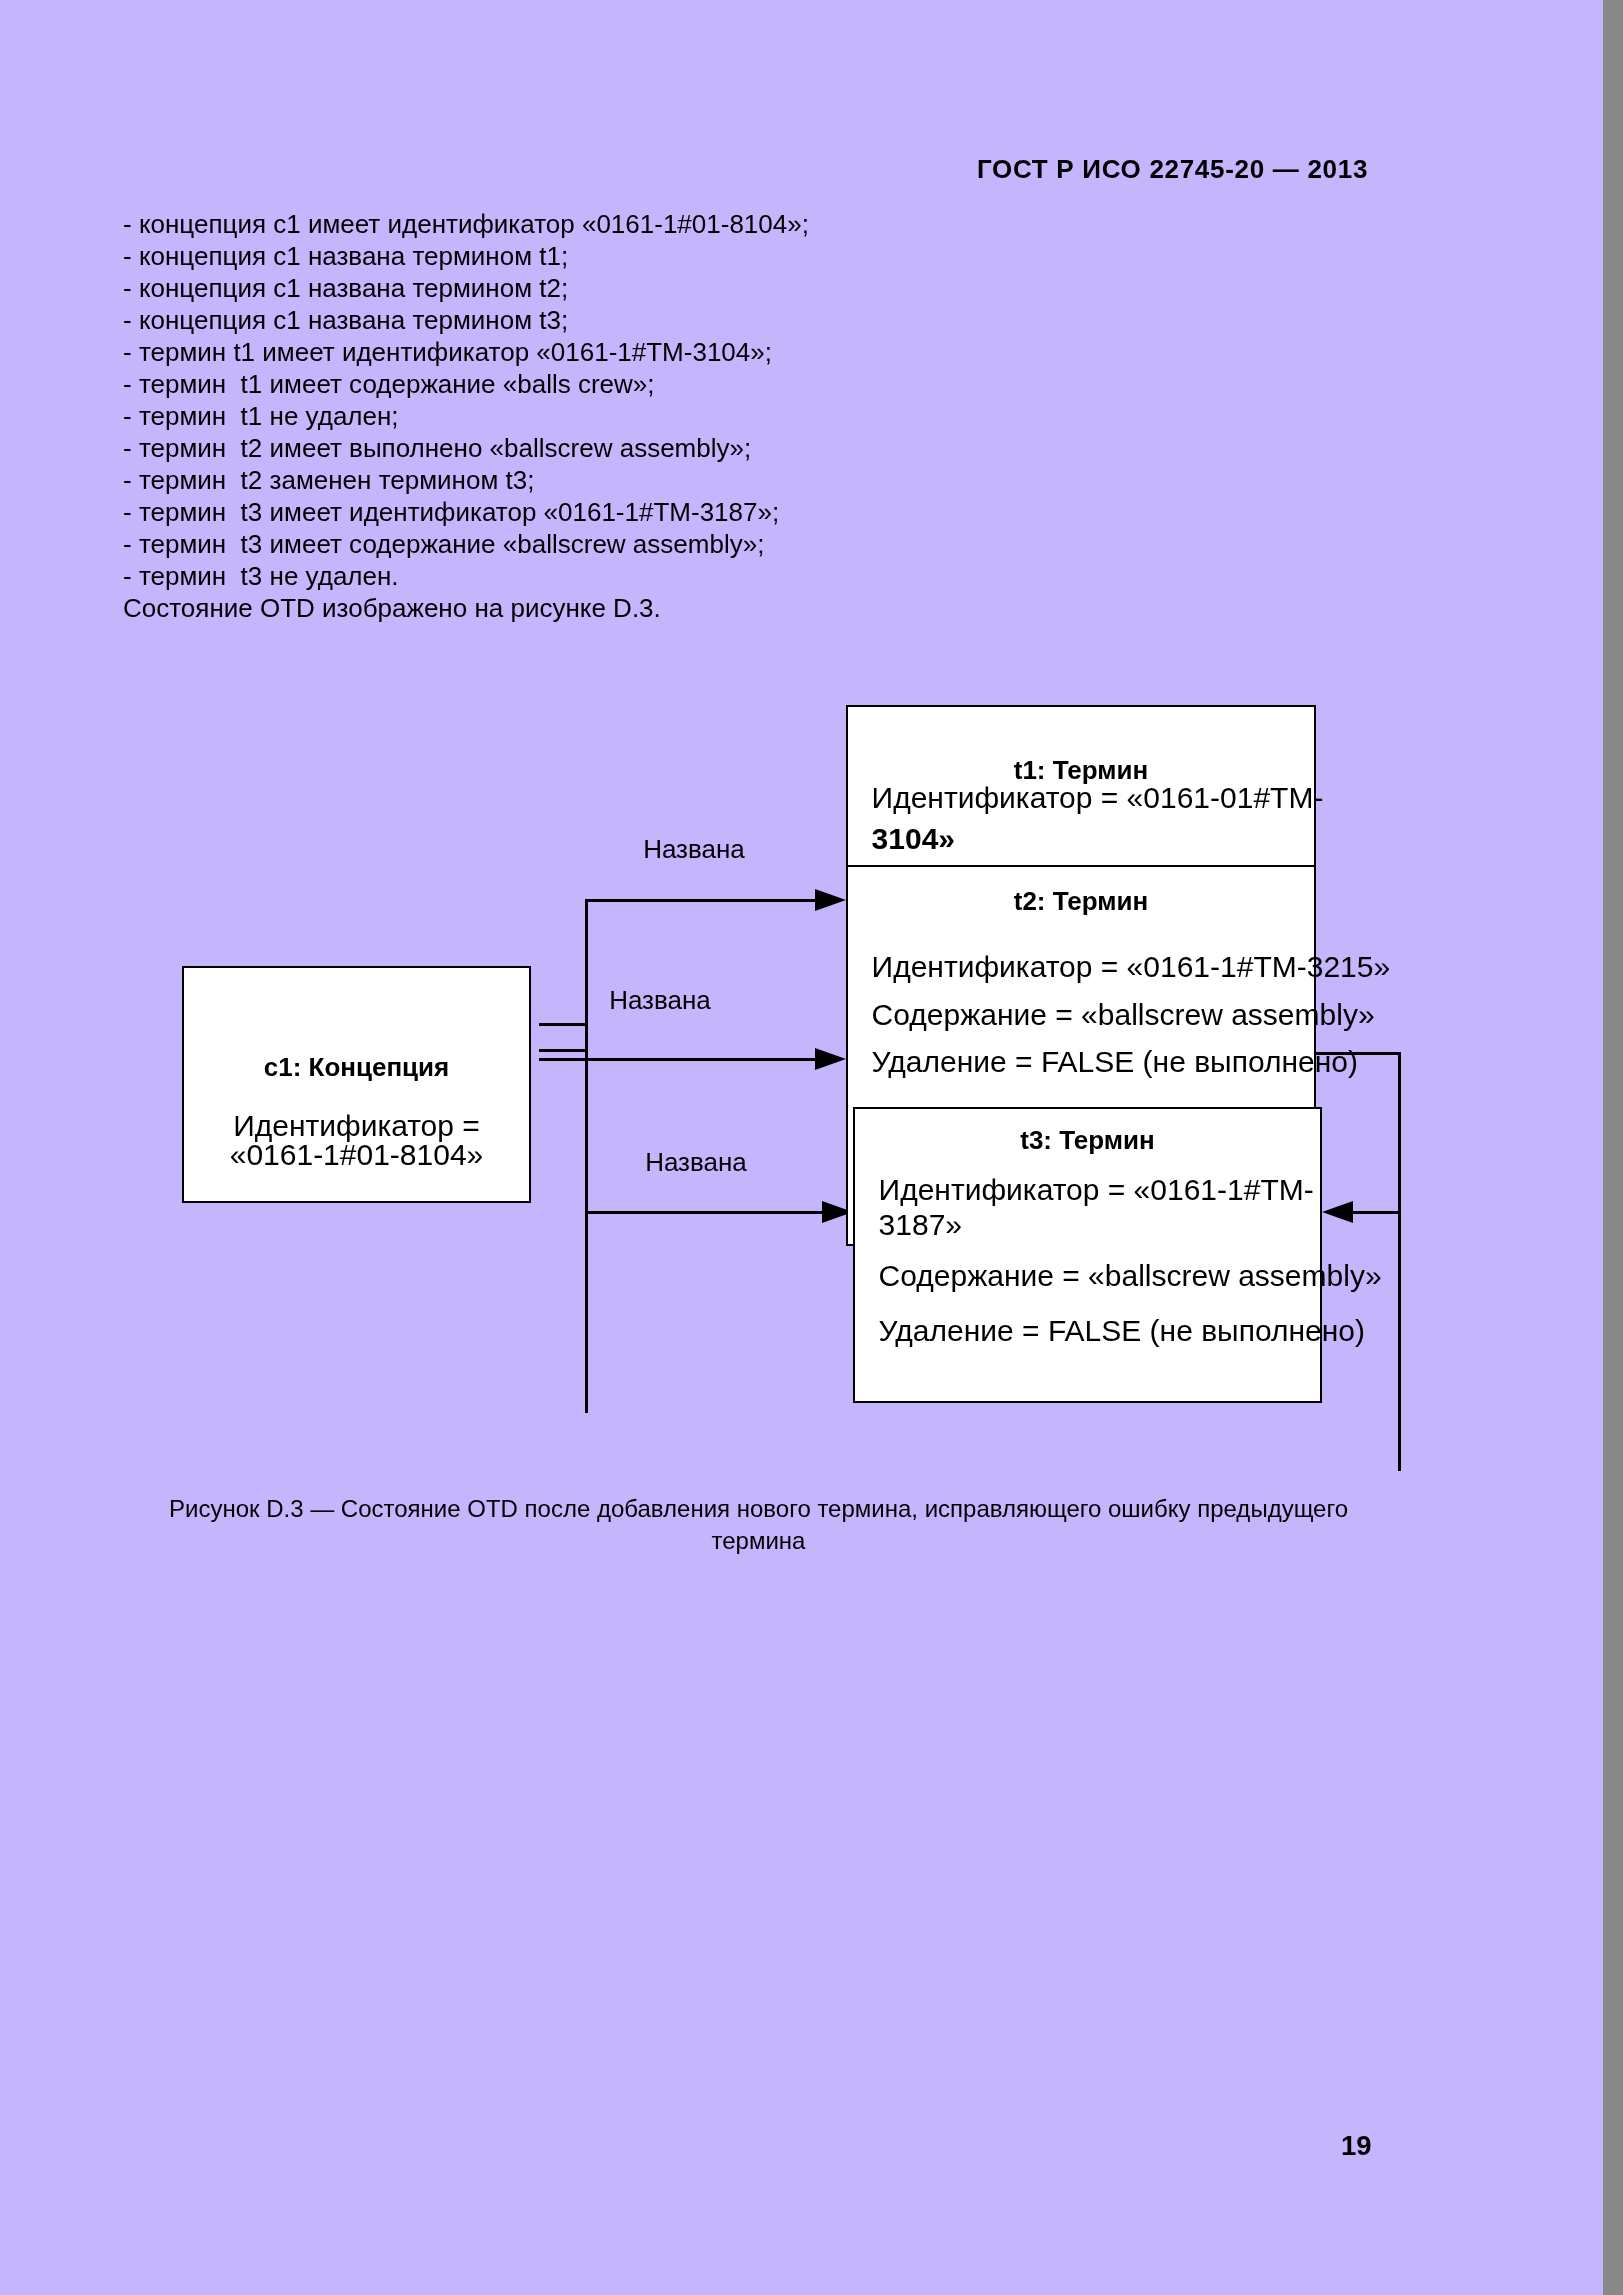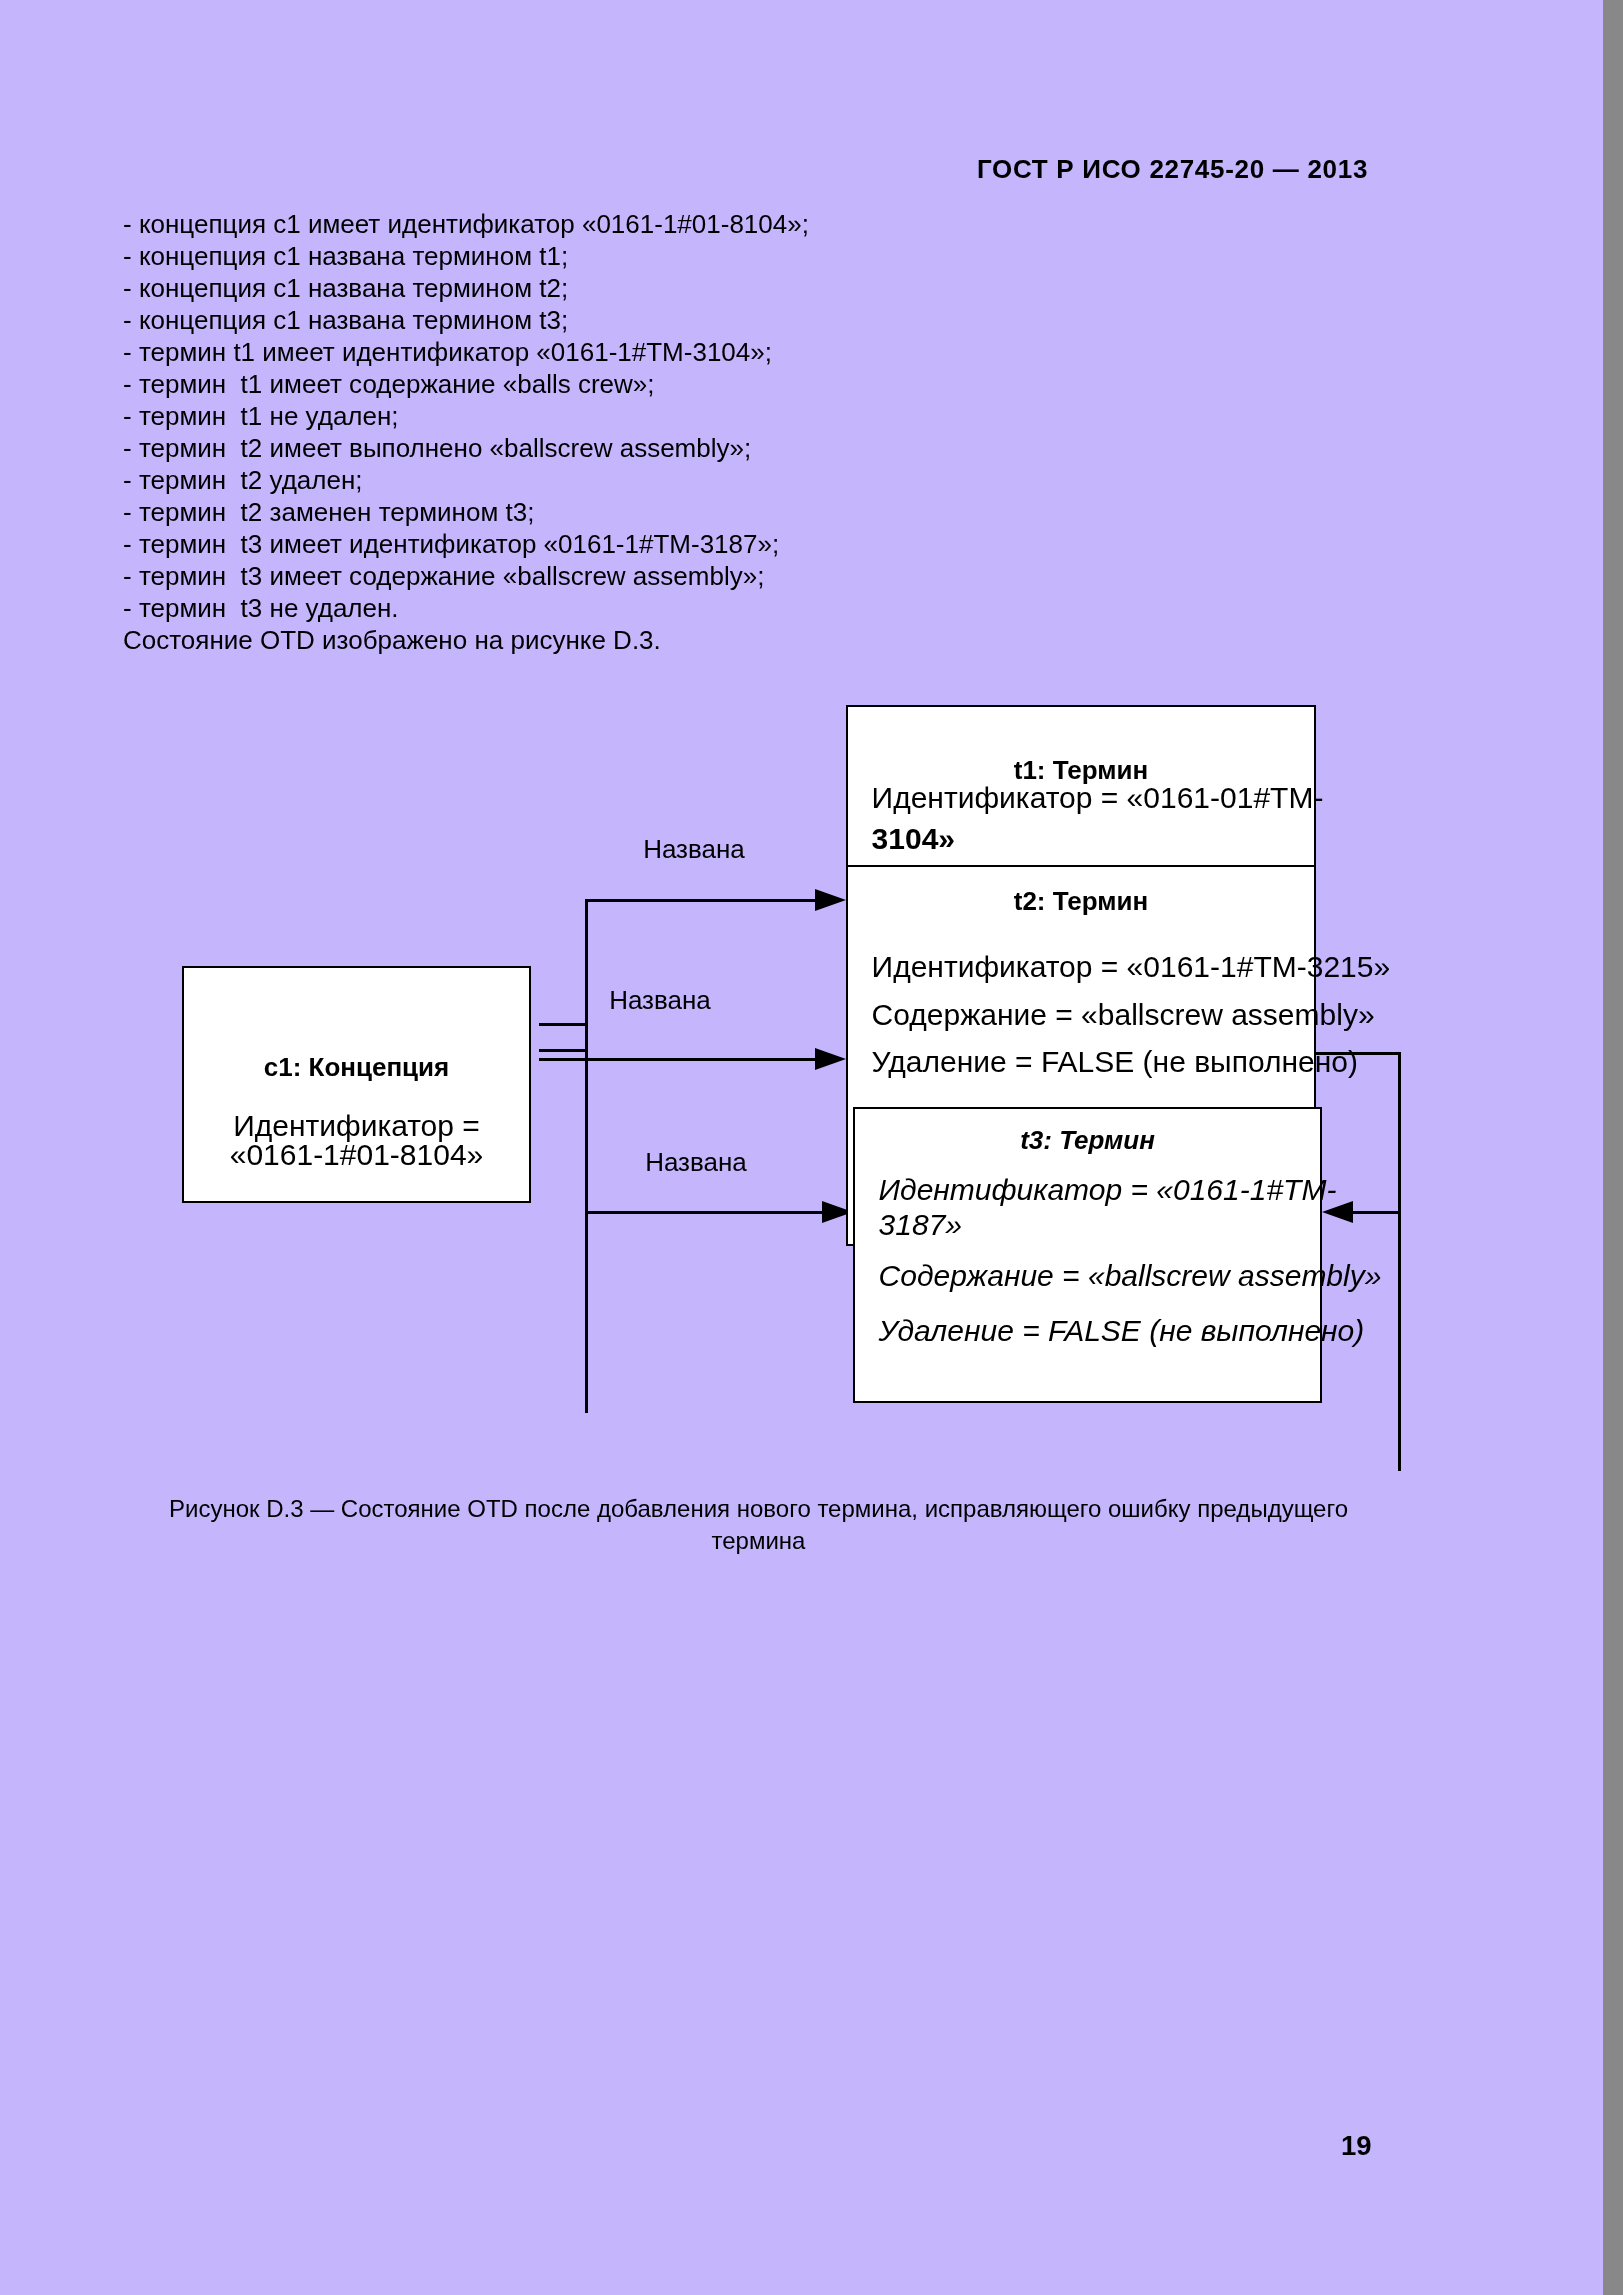--- a/index.html
+++ b/index.html
@@ -38,21 +38,20 @@
 
   <div class="intro">
     <div class="line">- концепция c1 имеет идентификатор «0161-1#01-8104»;</div>
     <div class="line">- концепция c1 названа термином t1;</div>
     <div class="line">- концепция c1 названа термином t2;</div>
     <div class="line">- концепция c1 названа термином t3;</div>
     <div class="line">- термин t1 имеет идентификатор «0161-1#TM-3104»;</div>
     <div class="line">- термин  t1 имеет содержание «balls crew»;</div>
     <div class="line">- термин  t1 не удален;</div>
     <div class="line">- термин  t2 имеет выполнено «ballscrew assembly»;</div>
-    <div class="line">- термин  t2 удален;</div>
     <div class="line">- термин  t2 заменен термином t3;</div>
     <div class="line">- термин  t3 имеет идентификатор «0161-1#TM-3187»;</div>
     <div class="line">- термин  t3 имеет содержание «ballscrew assembly»;</div>
     <div class="line">- термин  t3 не удален.</div>
     <div class="line">Состояние OTD изображено на рисунке D.3.</div>
   </div>
 
   <div class="diagram">
 
     <div class="box centered" style="left:166px;top:966px;width:349px;height:237px;margin-left:16px;">
@@ -67,21 +66,21 @@
       <div class="bl" style="top:116px;font-weight:bold;">3104»</div>
     </div>
 
     <div class="box" style="left:846px;top:865px;width:470px;height:381px;z-index:2;">
       <div class="box-title" style="top:19px;">t2: Термин</div>
       <div class="bl" style="top:84px;">Идентификатор = «0161-1#TM-3215»</div>
       <div class="bl" style="top:132px;">Содержание = «ballscrew assembly»</div>
       <div class="bl" style="top:179px;">Удаление = FALSE (не выполнено)</div>
     </div>
 
-    <div class="box" style="left:853px;top:1107px;width:469px;height:296px;z-index:3;font-style:italic;">
+    <div class="box" style="left:853px;top:1107px;width:469px;height:296px;z-index:3;">
       <div class="box-title" style="top:16.4px;">t3: Термин</div>
       <div class="bl" style="top:65px;">Идентификатор = «0161-1#TM-</div>
       <div class="bl" style="top:100px;">3187»</div>
       <div class="bl" style="top:151px;">Содержание = «ballscrew assembly»</div>
       <div class="bl" style="top:206px;">Удаление = FALSE (не выполнено)</div>
     </div>
 
     <div class="edge-label" style="left:694px;top:834px;">Названа</div>
     <div class="edge-label" style="left:660px;top:985px;">Названа</div>
     <div class="edge-label" style="left:696px;top:1147px;">Названа</div>

